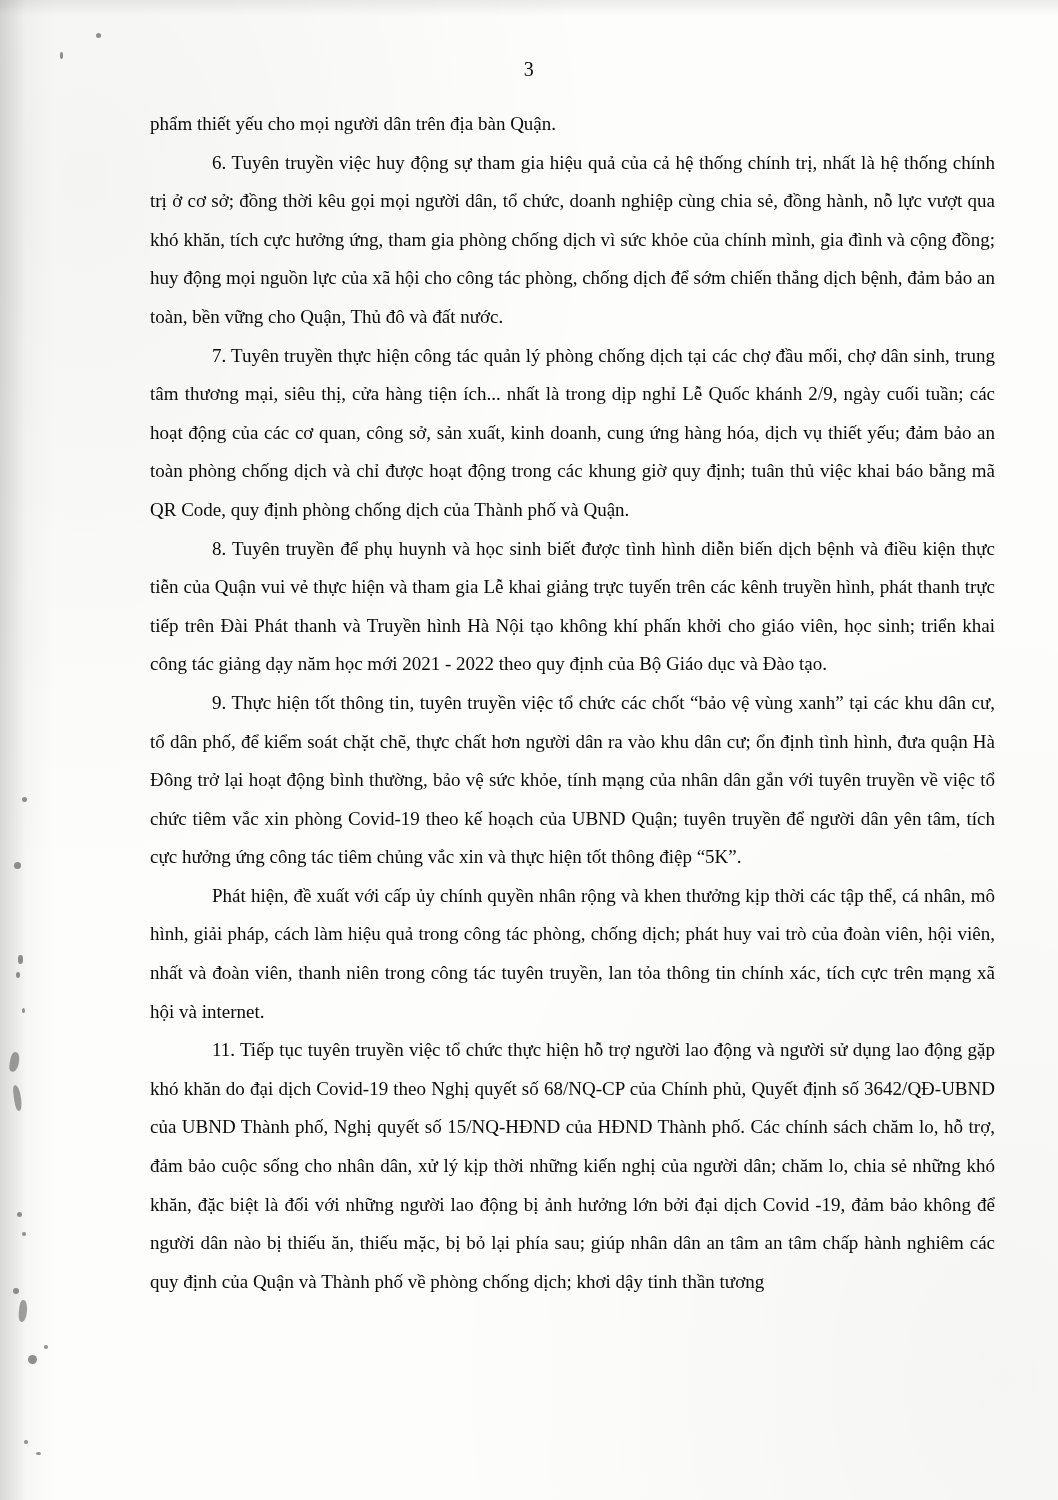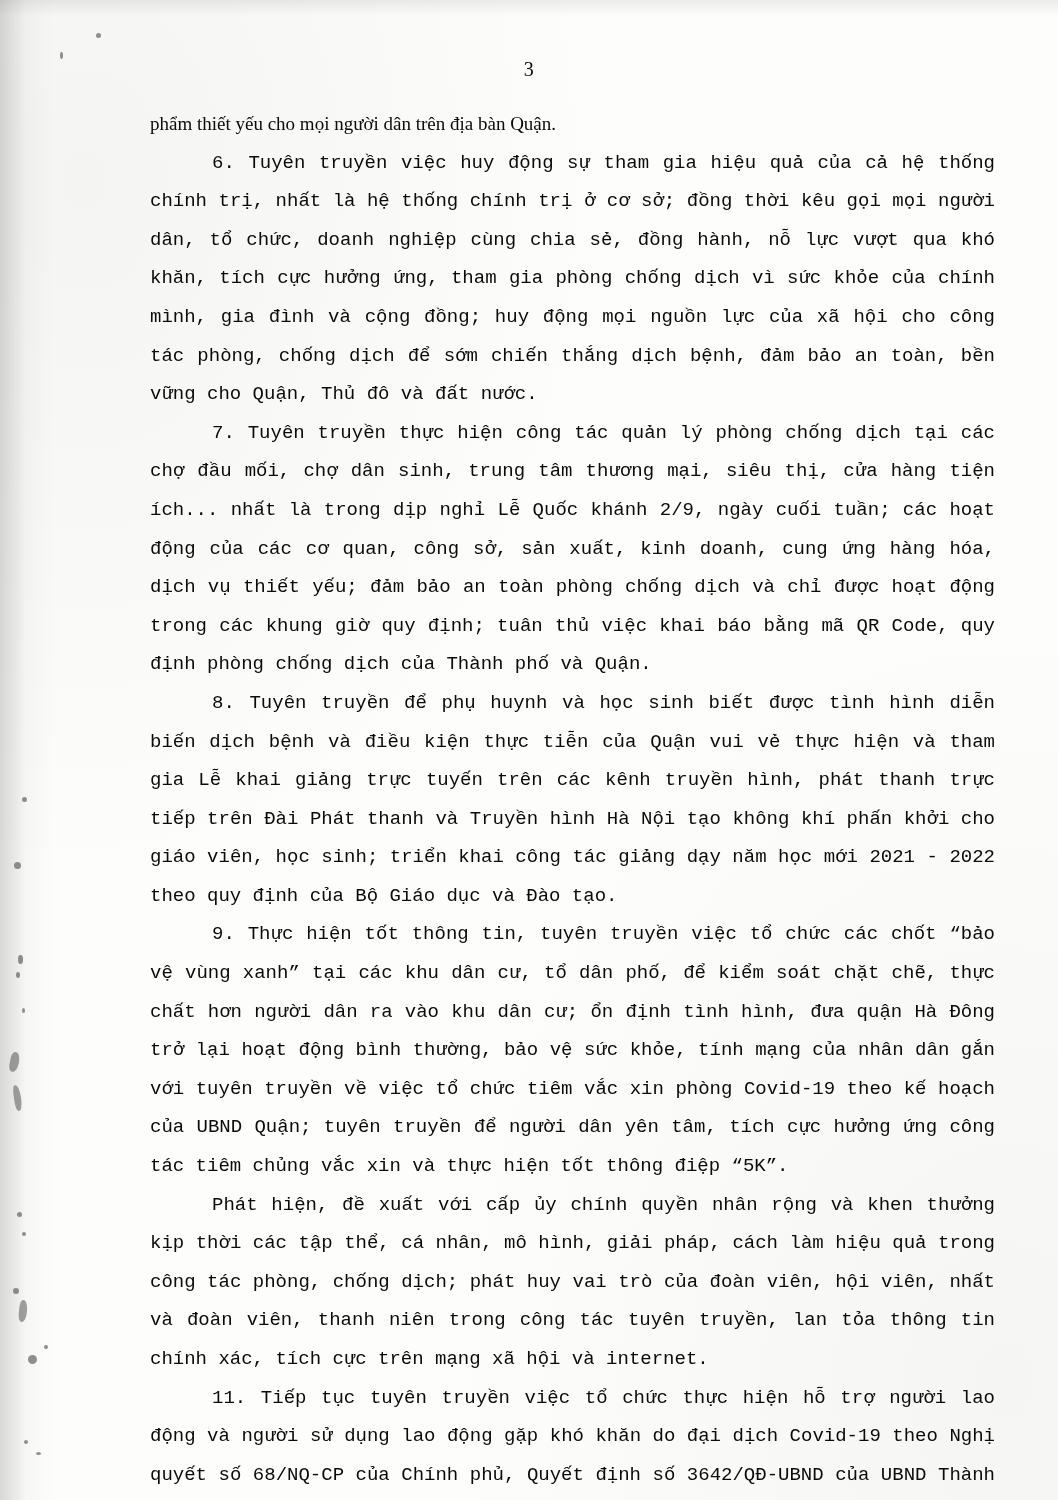--- a/index.html
+++ b/index.html
@@ -44,21 +44,20 @@
     line-height: 38.6px;
     text-align: justify;
     text-justify: inter-word;
   }
   .para {
     margin: 0 0 0 0;
     text-indent: 0;
   }
   .para.indent {
     text-indent: 62px;
-    font-family: Liberation Mono, monospace;
   }
   
   .speck {
     position: absolute;
     background: #6b6b6b;
     border-radius: 50%;
     opacity: 0.75;
     pointer-events: none;
   }
   .smudge {

